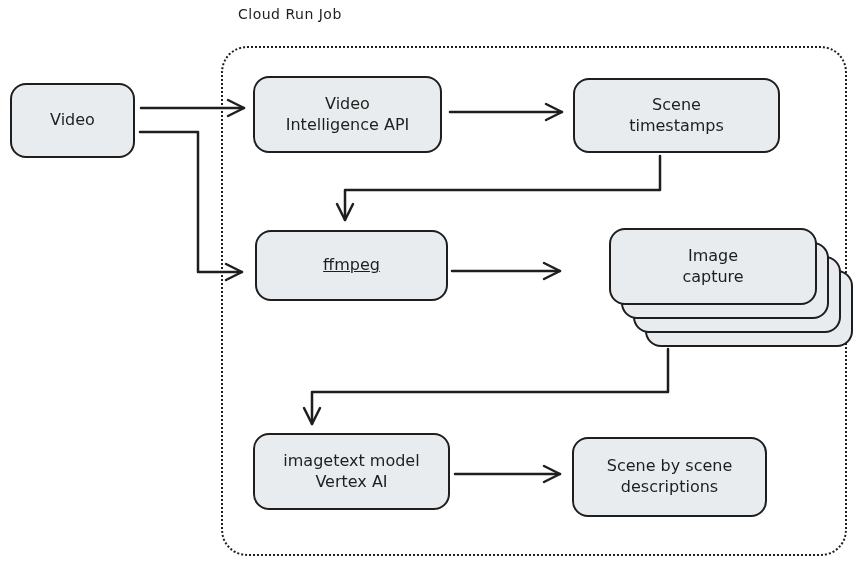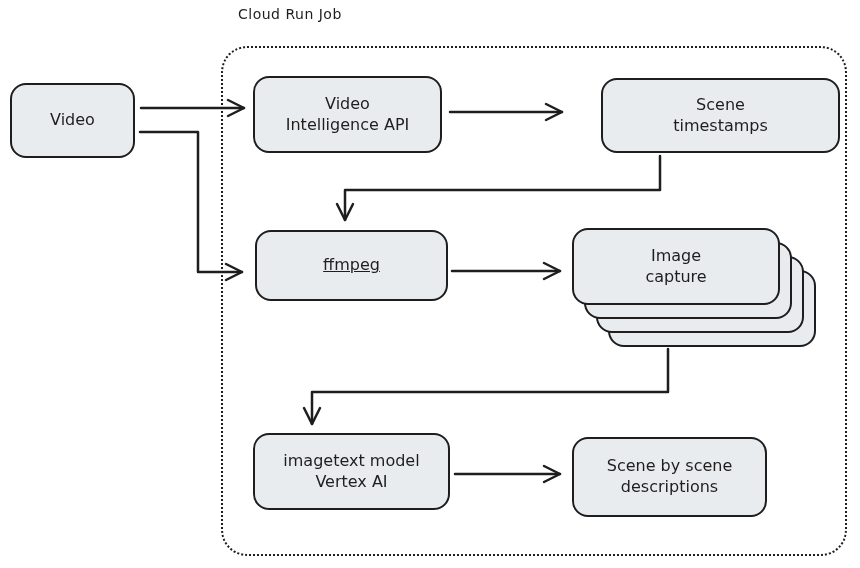--- a/index.html
+++ b/index.html
@@ -44,33 +44,34 @@
     justify-content: center;
     text-align: center;
     font-size: 16px;
     line-height: 1.3;
     color: #1e1e1e;
     white-space: pre-line;
     box-sizing: border-box;
   }
   .node-video            { left: 10px;  top: 83px;  width: 125px; height: 75px; }
   .node-via              { left: 253px; top: 76px;  width: 189px; height: 77px; }
-  .node-scene-ts         { left: 573px; top: 78px;  width: 239px; height: 75px; margin-left: 28px; }
+  .node-scene-ts         { left: 573px; top: 78px;  width: 207px; height: 75px; }
   .node-ffmpeg           { left: 255px; top: 230px; width: 193px; height: 71px; text-decoration: underline; }
   .node-imagetext        { left: 253px; top: 433px; width: 197px; height: 77px; text-align: center; }
   .node-scene-desc       { left: 572px; top: 437px; width: 195px; height: 80px; }
 
   .stack-card {
     position: absolute;
     width: 208px;
     height: 77px;
     background: #e9ecef;
     border: 2.5px solid #1e1e1e;
     border-radius: 16px;
     box-sizing: border-box;
+    margin-left: 37px;
   }
   .stack-card.c3 { left: 608px; top: 270px; }
   .stack-card.c2 { left: 596px; top: 256px; }
   .stack-card.c1 { left: 584px; top: 242px; }
   .stack-card.c0 {
     left: 572px; top: 228px;
     display: flex;
     align-items: center;
     justify-content: center;
     text-align: center;

